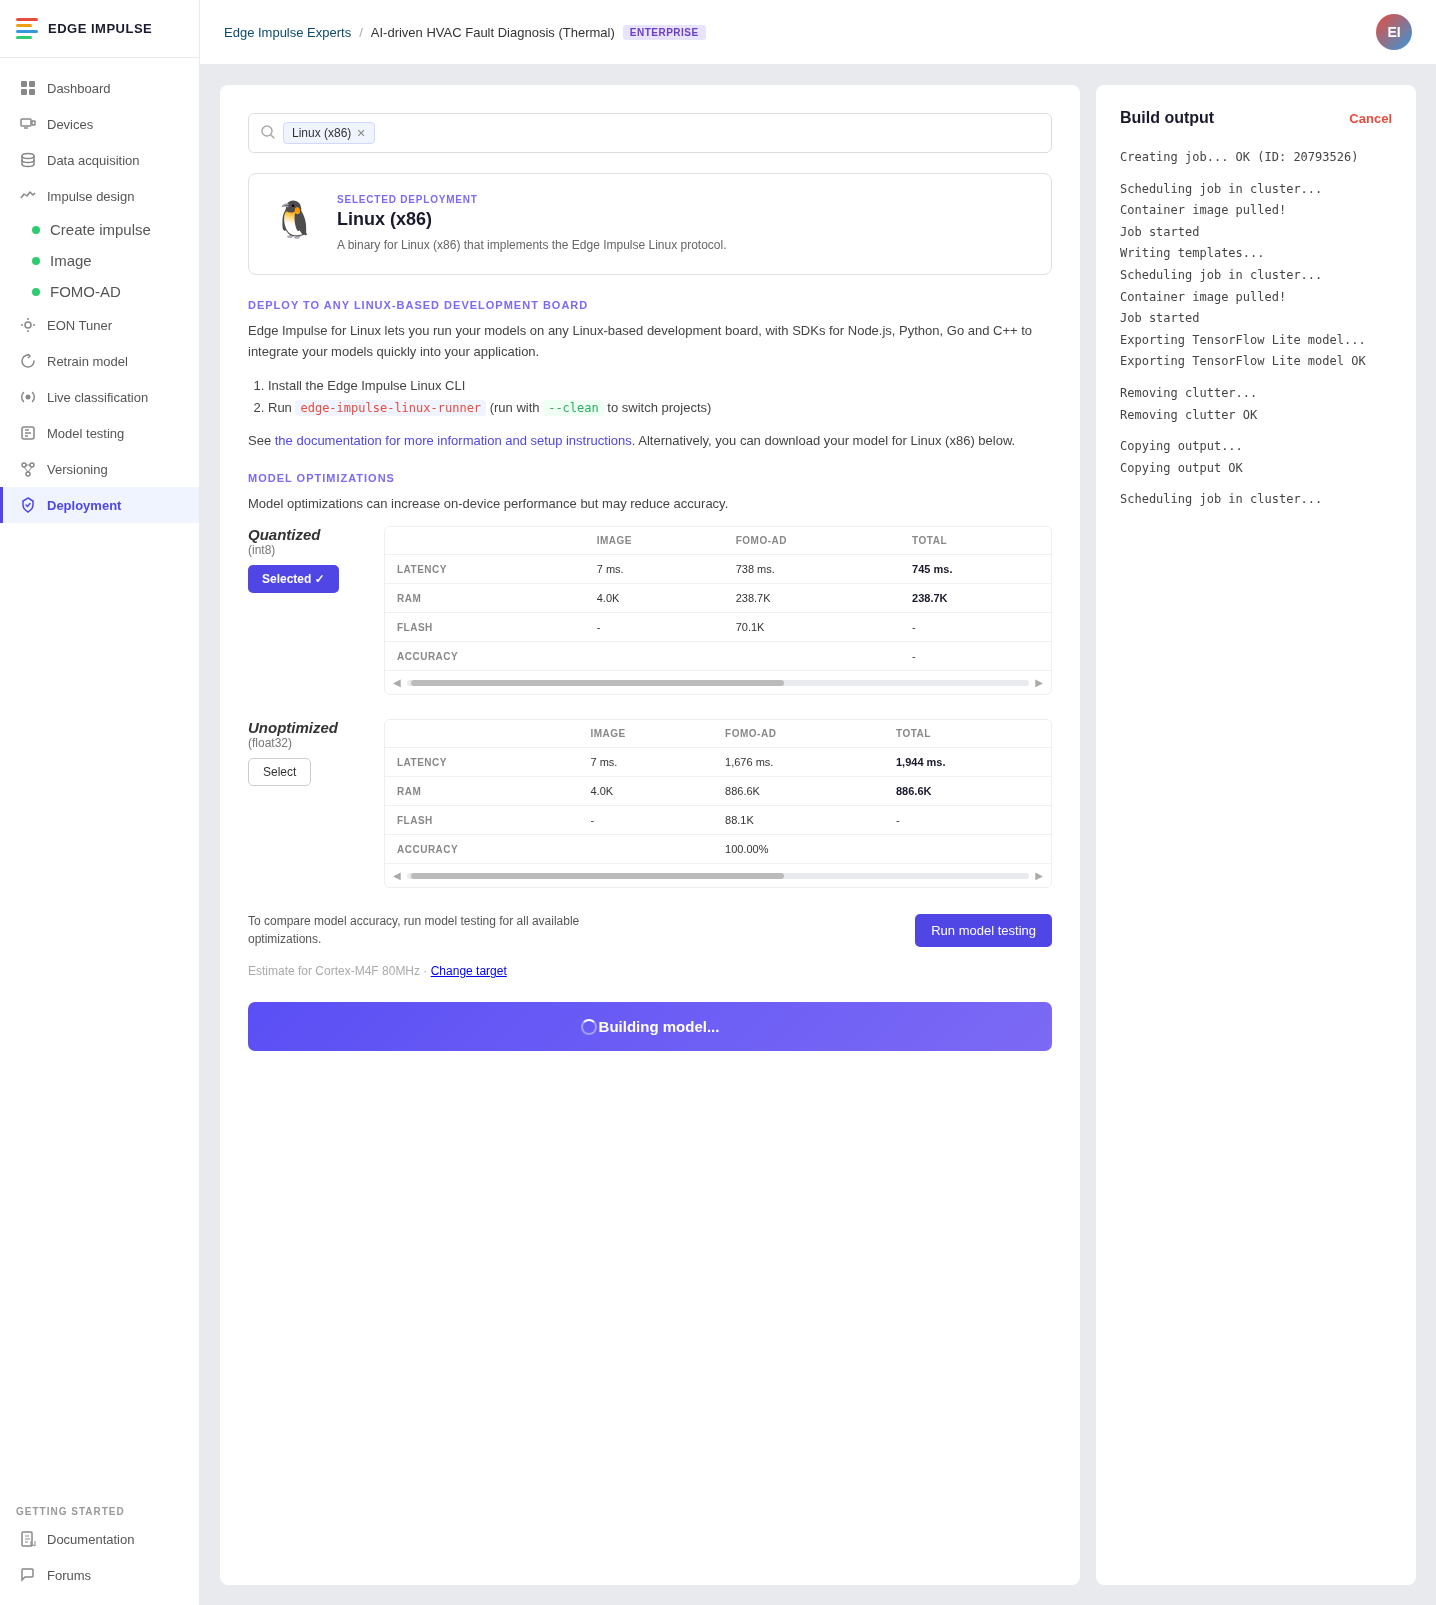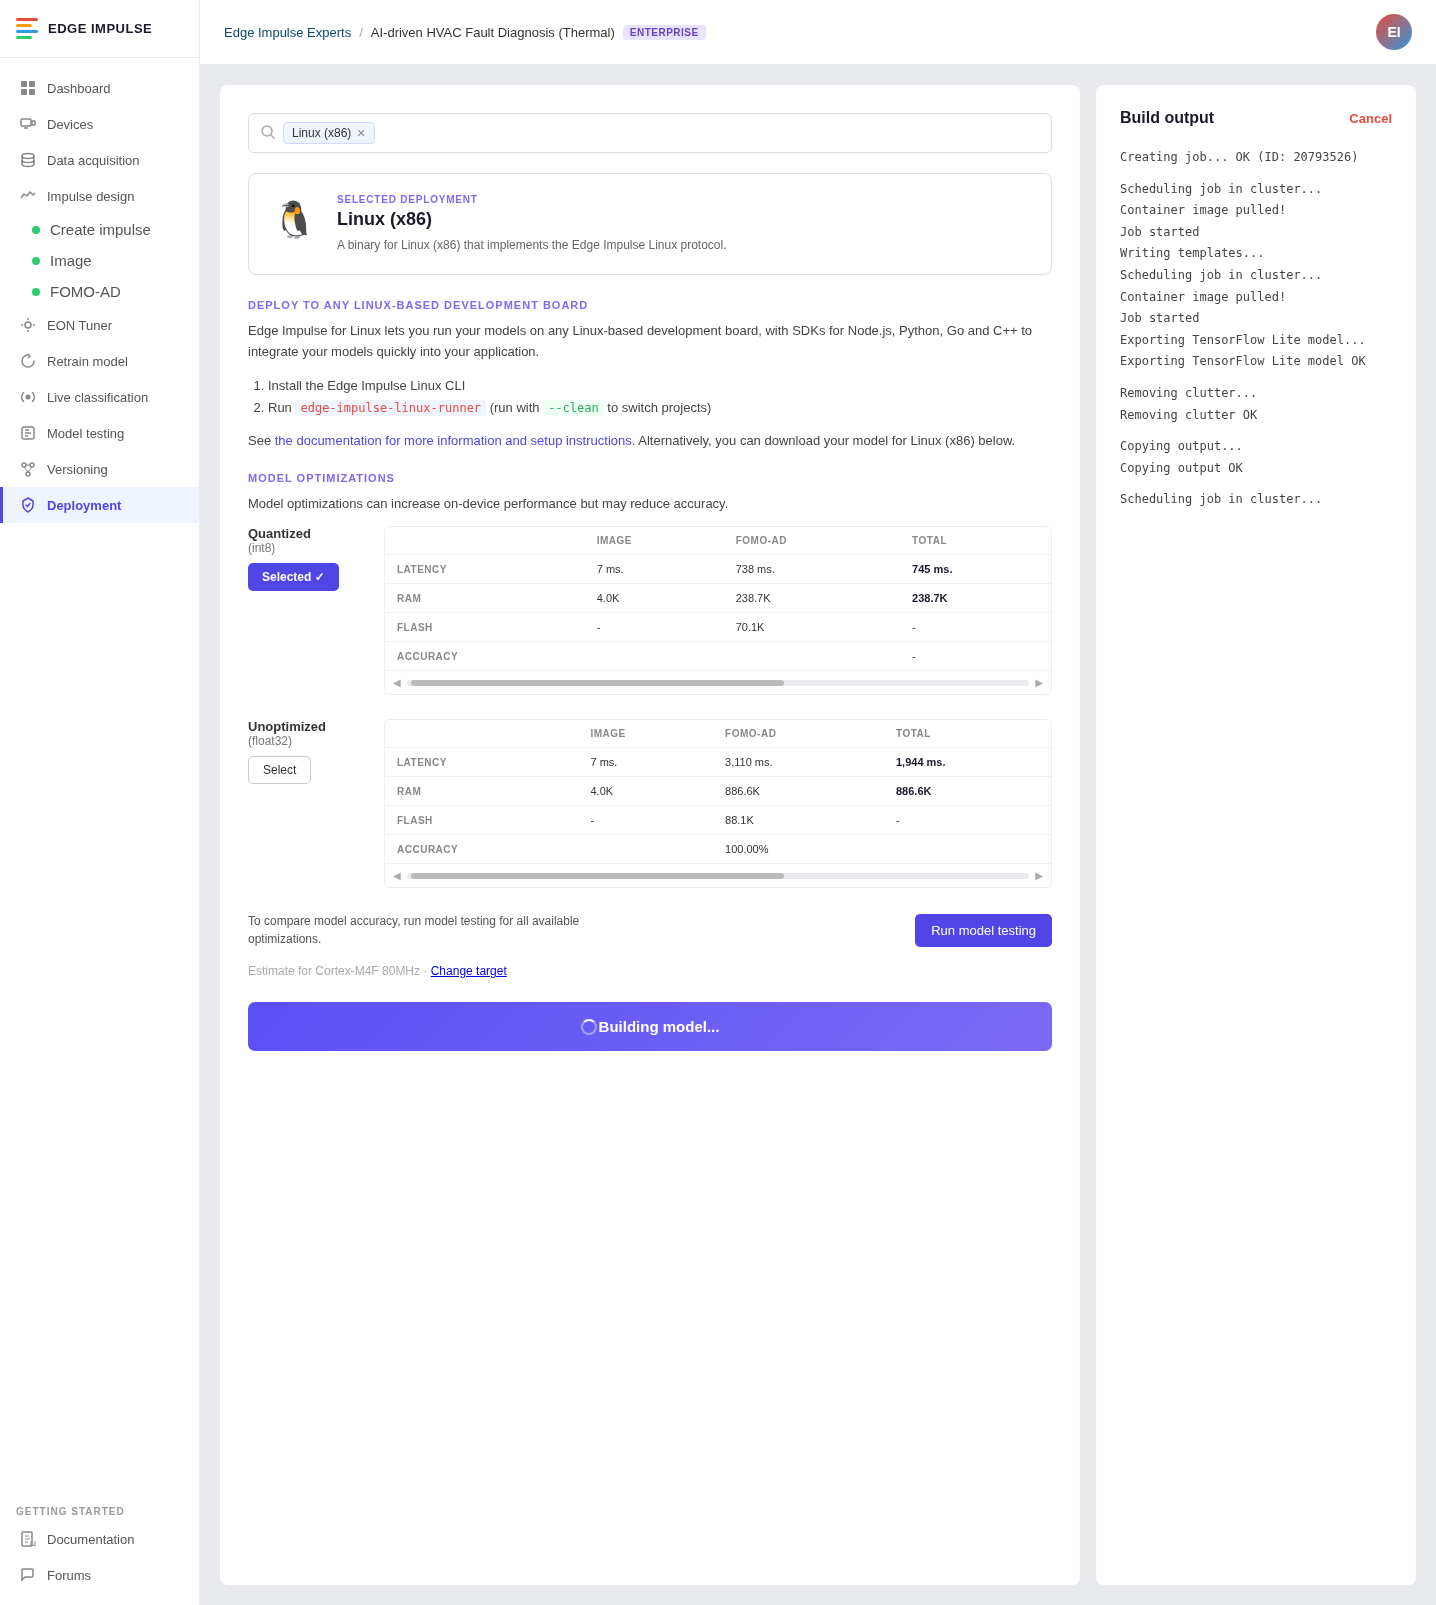--- a/index.html
+++ b/index.html
@@ -68,21 +68,21 @@
     .section-text a { color: #4f46e5; text-decoration: none; }
     .steps { margin: 8px 0 12px 20px; }
     .step { font-size: 13px; color: #444; line-height: 1.7; }
     .code { background: #f0f4ff; color: #e74c3c; padding: 1px 5px; border-radius: 3px; font-family: monospace; font-size: 12px; }
     .code-green { background: #f0fff4; color: #27ae60; padding: 1px 5px; border-radius: 3px; font-family: monospace; font-size: 12px; }
 
     
     .model-section { margin-top: 20px; }
     .model-row { display: flex; gap: 16px; margin-bottom: 24px; align-items: flex-start; }
     .model-label-col { width: 120px; flex-shrink: 0; }
-    .model-label { font-size: 13px; font-weight: 600; color: #333; }
+    .model-label { font-size: 15px; font-weight: 600; color: #333; font-style: italic; }
     .model-sublabel { font-size: 12px; color: #777; }
     .btn-selected { background: #4f46e5; color: #fff; border: none; border-radius: 5px; padding: 7px 14px; font-size: 12px; font-weight: 600; cursor: pointer; display: flex; align-items: center; gap: 5px; margin-top: 8px; }
     .btn-select { background: #fff; color: #333; border: 1.5px solid #ccc; border-radius: 5px; padding: 6px 14px; font-size: 12px; font-weight: 500; cursor: pointer; margin-top: 8px; }
 
     
     .model-table { flex: 1; border: 1px solid #eee; border-radius: 6px; overflow: hidden; }
     .table-inner { overflow-x: auto; }
     table { width: 100%; border-collapse: collapse; font-size: 11px; }
     th { padding: 8px 12px; text-align: left; color: #888; font-weight: 600; letter-spacing: 0.5px; text-transform: uppercase; font-size: 10px; background: #fff; }
     td { padding: 8px 12px; border-top: 1px solid #f0f0f0; color: #333; }
@@ -418,21 +418,21 @@
                       <th></th>
                       <th>IMAGE</th>
                       <th>FOMO-AD</th>
                       <th>TOTAL</th>
                     </tr>
                   </thead>
                   <tbody>
                     <tr>
                       <td style="color:#888;font-weight:600;font-size:10px;letter-spacing:0.5px;">LATENCY</td>
                       <td>7 ms.</td>
-                      <td>3,110 ms.</td>
+                      <td>1,676 ms.</td>
                       <td class="bold">1,944 ms.</td>
                     </tr>
                     <tr>
                       <td style="color:#888;font-weight:600;font-size:10px;letter-spacing:0.5px;">RAM</td>
                       <td>4.0K</td>
                       <td>886.6K</td>
                       <td class="bold">886.6K</td>
                     </tr>
                     <tr>
                       <td style="color:#888;font-weight:600;font-size:10px;letter-spacing:0.5px;">FLASH</td>

